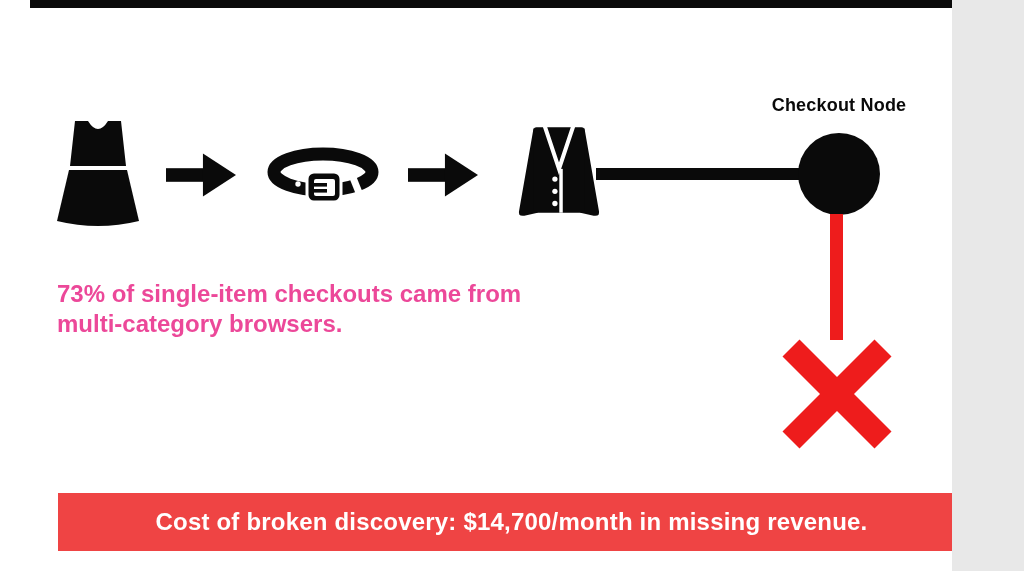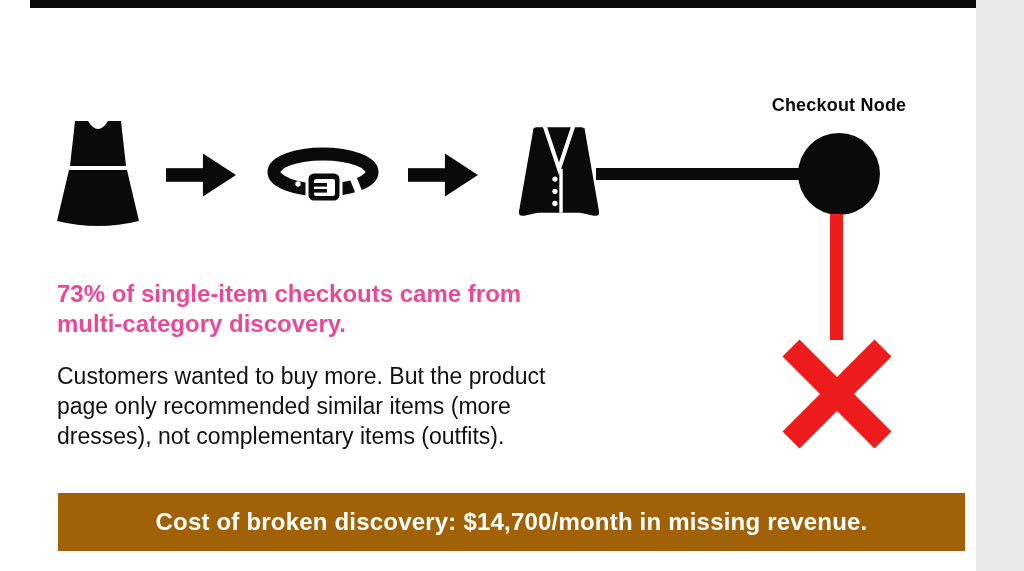--- a/index.html
+++ b/index.html
@@ -3,21 +3,20 @@
 <meta charset="utf-8">
 <style>
   html,body{margin:0;padding:0;background:#e8e8e8;}
   .canvas{
     position:relative;
     width:952px;height:571px;
     background:#ffffff;
     overflow:hidden;
     font-family:"Liberation Sans", sans-serif;
     color:#0a0a0a;
-    padding-left:24px;
   }
   .abs{position:absolute;}
 
   .top-bar{
     left:30px;top:0;width:977px;height:8px;
     background:#0a0a0a;
   }
 
   
   .dress-icon{left:56px;top:120px;width:84px;height:106px;}
@@ -58,21 +57,21 @@
   .body-text{
     left:57px;top:361px;width:600px;
     font-size:23px;font-weight:normal;
     line-height:30px;
     color:#111111;
   }
   .headline .line,.body-text .line{white-space:nowrap;}
 
   .footer-banner{
     left:58px;top:493px;width:907px;height:58px;
-    background:#a16207;
+    background:#ef4444;
     display:flex;align-items:center;justify-content:center;
   }
   .footer-text{
     color:#ffffff;
     font-size:24px;font-weight:bold;
     letter-spacing:0.2px;
     white-space:nowrap;
   }
 </style>
 </head>
@@ -127,26 +126,21 @@
 
   <div class="abs rejection-line"></div>
 
   <svg class="abs x-icon" viewBox="0 0 112 112" xmlns="http://www.w3.org/2000/svg">
     <line x1="10" y1="10" x2="102" y2="102" stroke="#ee1c1c" stroke-width="24" stroke-linecap="butt"></line>
     <line x1="102" y1="10" x2="10" y2="102" stroke="#ee1c1c" stroke-width="24" stroke-linecap="butt"></line>
   </svg>
 
   <div class="abs headline">
     <div class="line">73% of single-item checkouts came from</div>
-    <div class="line">multi-category discovery.</div>
+    <div class="line">multi-category browsers.</div>
   </div>
 
-  <div class="abs body-text">
-    <div class="line">Customers wanted to buy more. But the product</div>
-    <div class="line">page only recommended similar items (more</div>
-    <div class="line">dresses), not complementary items (outfits).</div>
-  </div>
 
   <div class="abs footer-banner">
     <div class="footer-text">Cost of broken discovery: $14,700/month in missing revenue.</div>
   </div>
 
 </div>
 
 </body></html>

